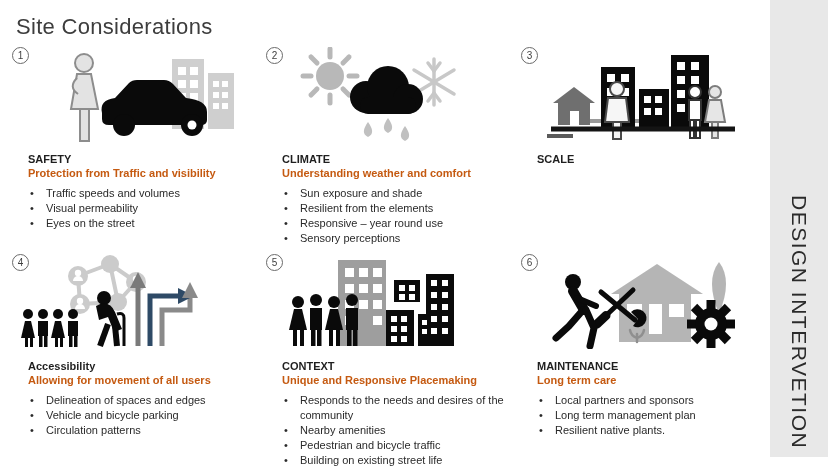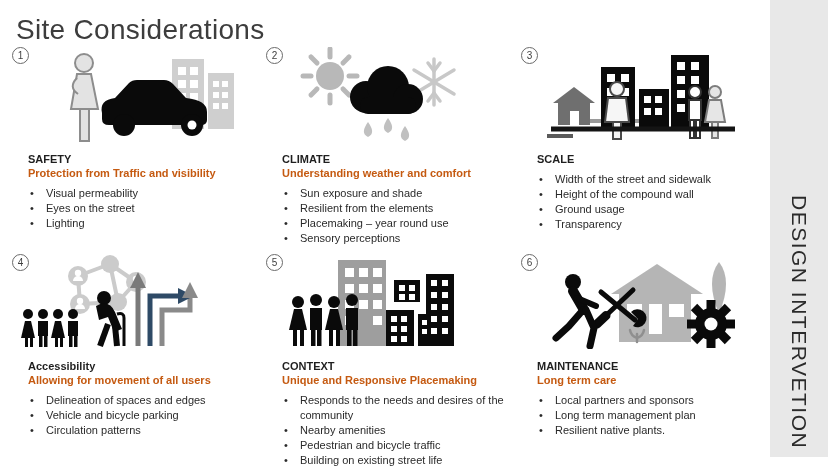--- a/index.html
+++ b/index.html
@@ -1,21 +1,21 @@
 <!DOCTYPE html>
 <html><head>
 <meta charset="utf-8">
 <style>
   html,body{margin:0;padding:0;}
   body{
     width:830px;height:466px;position:relative;background:#ffffff;overflow:hidden;
     font-family:"Liberation Sans",sans-serif;color:#2f2f2f;
   }
   .slide-title{
-    position:absolute;left:16px;top:14px;font-size:28px;font-weight:400;
+    position:absolute;left:16px;top:14px;font-size:22px;font-weight:400;
     color:#3d3d3d;letter-spacing:.3px;
   }
   .card{position:absolute;width:250px;}
   .card.r1{top:45px;} .card.r2{top:252px;}
   .card.c1{left:12px;} .card.c2{left:266px;} .card.c3{left:521px;width:244px;}
   .num-badge{
     position:absolute;left:0;top:2px;width:15px;height:15px;border:1px solid #6a6a6a;
     border-radius:50%;display:flex;align-items:center;justify-content:center;
     font-size:10px;color:#3f3f3f;background:#fff;
   }
@@ -76,23 +76,23 @@
         <circle cx="42" cy="16" r="9"></circle>
         <path d="M35 27 h14 l7 35 h-27 z"></path>
         <rect x="38" y="62" width="9" height="32"></rect>
         <path d="M35 31 q-9 9 1 16"></path>
       </g>
     </svg>
   </div>
   <div class="sec-heading">SAFETY</div>
   <div class="sec-subheading">Protection from Traffic and visibility</div>
   <ul class="bullets">
+    <li>Traffic speeds and volumes</li>
     <li>Visual permeability</li>
     <li>Eyes on the street</li>
-    <li>Lighting</li>
   </ul>
 </div>
 
 <div class="card r1 c2">
   <div class="num-badge">2</div>
   <div class="icon-wrap">
     <svg width="200" height="95" viewBox="0 0 200 95">
       <g stroke="#b8b8b8" stroke-width="5" stroke-linecap="round">
         <line x1="48" y1="2" x2="48" y2="10"></line>
           <line x1="48" y1="48" x2="48" y2="56"></line>
@@ -124,21 +124,21 @@
         <path transform="translate(106,79)" d="M0 -8 C5 -1 6 4 0 7 C-6 4 -5 -1 0 -8 Z"></path>
         <path transform="translate(123,87)" d="M0 -8 C5 -1 6 4 0 7 C-6 4 -5 -1 0 -8 Z"></path>
       </g>
     </svg>
   </div>
   <div class="sec-heading">CLIMATE</div>
   <div class="sec-subheading">Understanding weather and comfort</div>
   <ul class="bullets">
     <li>Sun exposure and shade</li>
     <li>Resilient from the elements</li>
-    <li>Placemaking – year round use</li>
+    <li>Responsive – year round use</li>
     <li>Sensory perceptions</li>
   </ul>
 </div>
 
 <div class="card r1 c3">
   <div class="num-badge">3</div>
   <div class="icon-wrap">
     <svg width="200" height="95" viewBox="0 0 200 95">
       <line x1="16" y1="74" x2="110" y2="74" stroke="#9a9a9a" stroke-width="4"></line>
       <g fill="#6f6f6f">
@@ -183,26 +183,20 @@
       <g stroke="#7d7d7d" stroke-width="2" fill="#e6e6e6">
         <circle cx="172" cy="45" r="6"></circle>
         <path d="M166 53 h12 l4 22 h-20 z"></path>
         <rect x="169" y="75" width="6" height="16"></rect>
       </g>
       <line x1="8" y1="82" x2="192" y2="82" stroke="#141414" stroke-width="5"></line>
       <line x1="4" y1="89" x2="30" y2="89" stroke="#5a5a5a" stroke-width="4"></line>
     </svg>
   </div>
   <div class="sec-heading">SCALE</div>
-  <ul class="bullets">
-    <li>Width of the street and sidewalk</li>
-    <li>Height of the compound wall</li>
-    <li>Ground usage</li>
-    <li>Transparency</li>
-  </ul>
 </div>
 
 <div class="card r2 c1">
   <div class="num-badge">4</div>
   <div class="icon-wrap">
     <svg width="200" height="95" viewBox="0 0 200 95">
       <g stroke="#cbcbcb" stroke-width="4" fill="none">
         <line x1="62" y1="22" x2="94" y2="10"></line>
           <line x1="94" y1="10" x2="120" y2="28"></line>
         <line x1="120" y1="28" x2="102" y2="48"></line>

